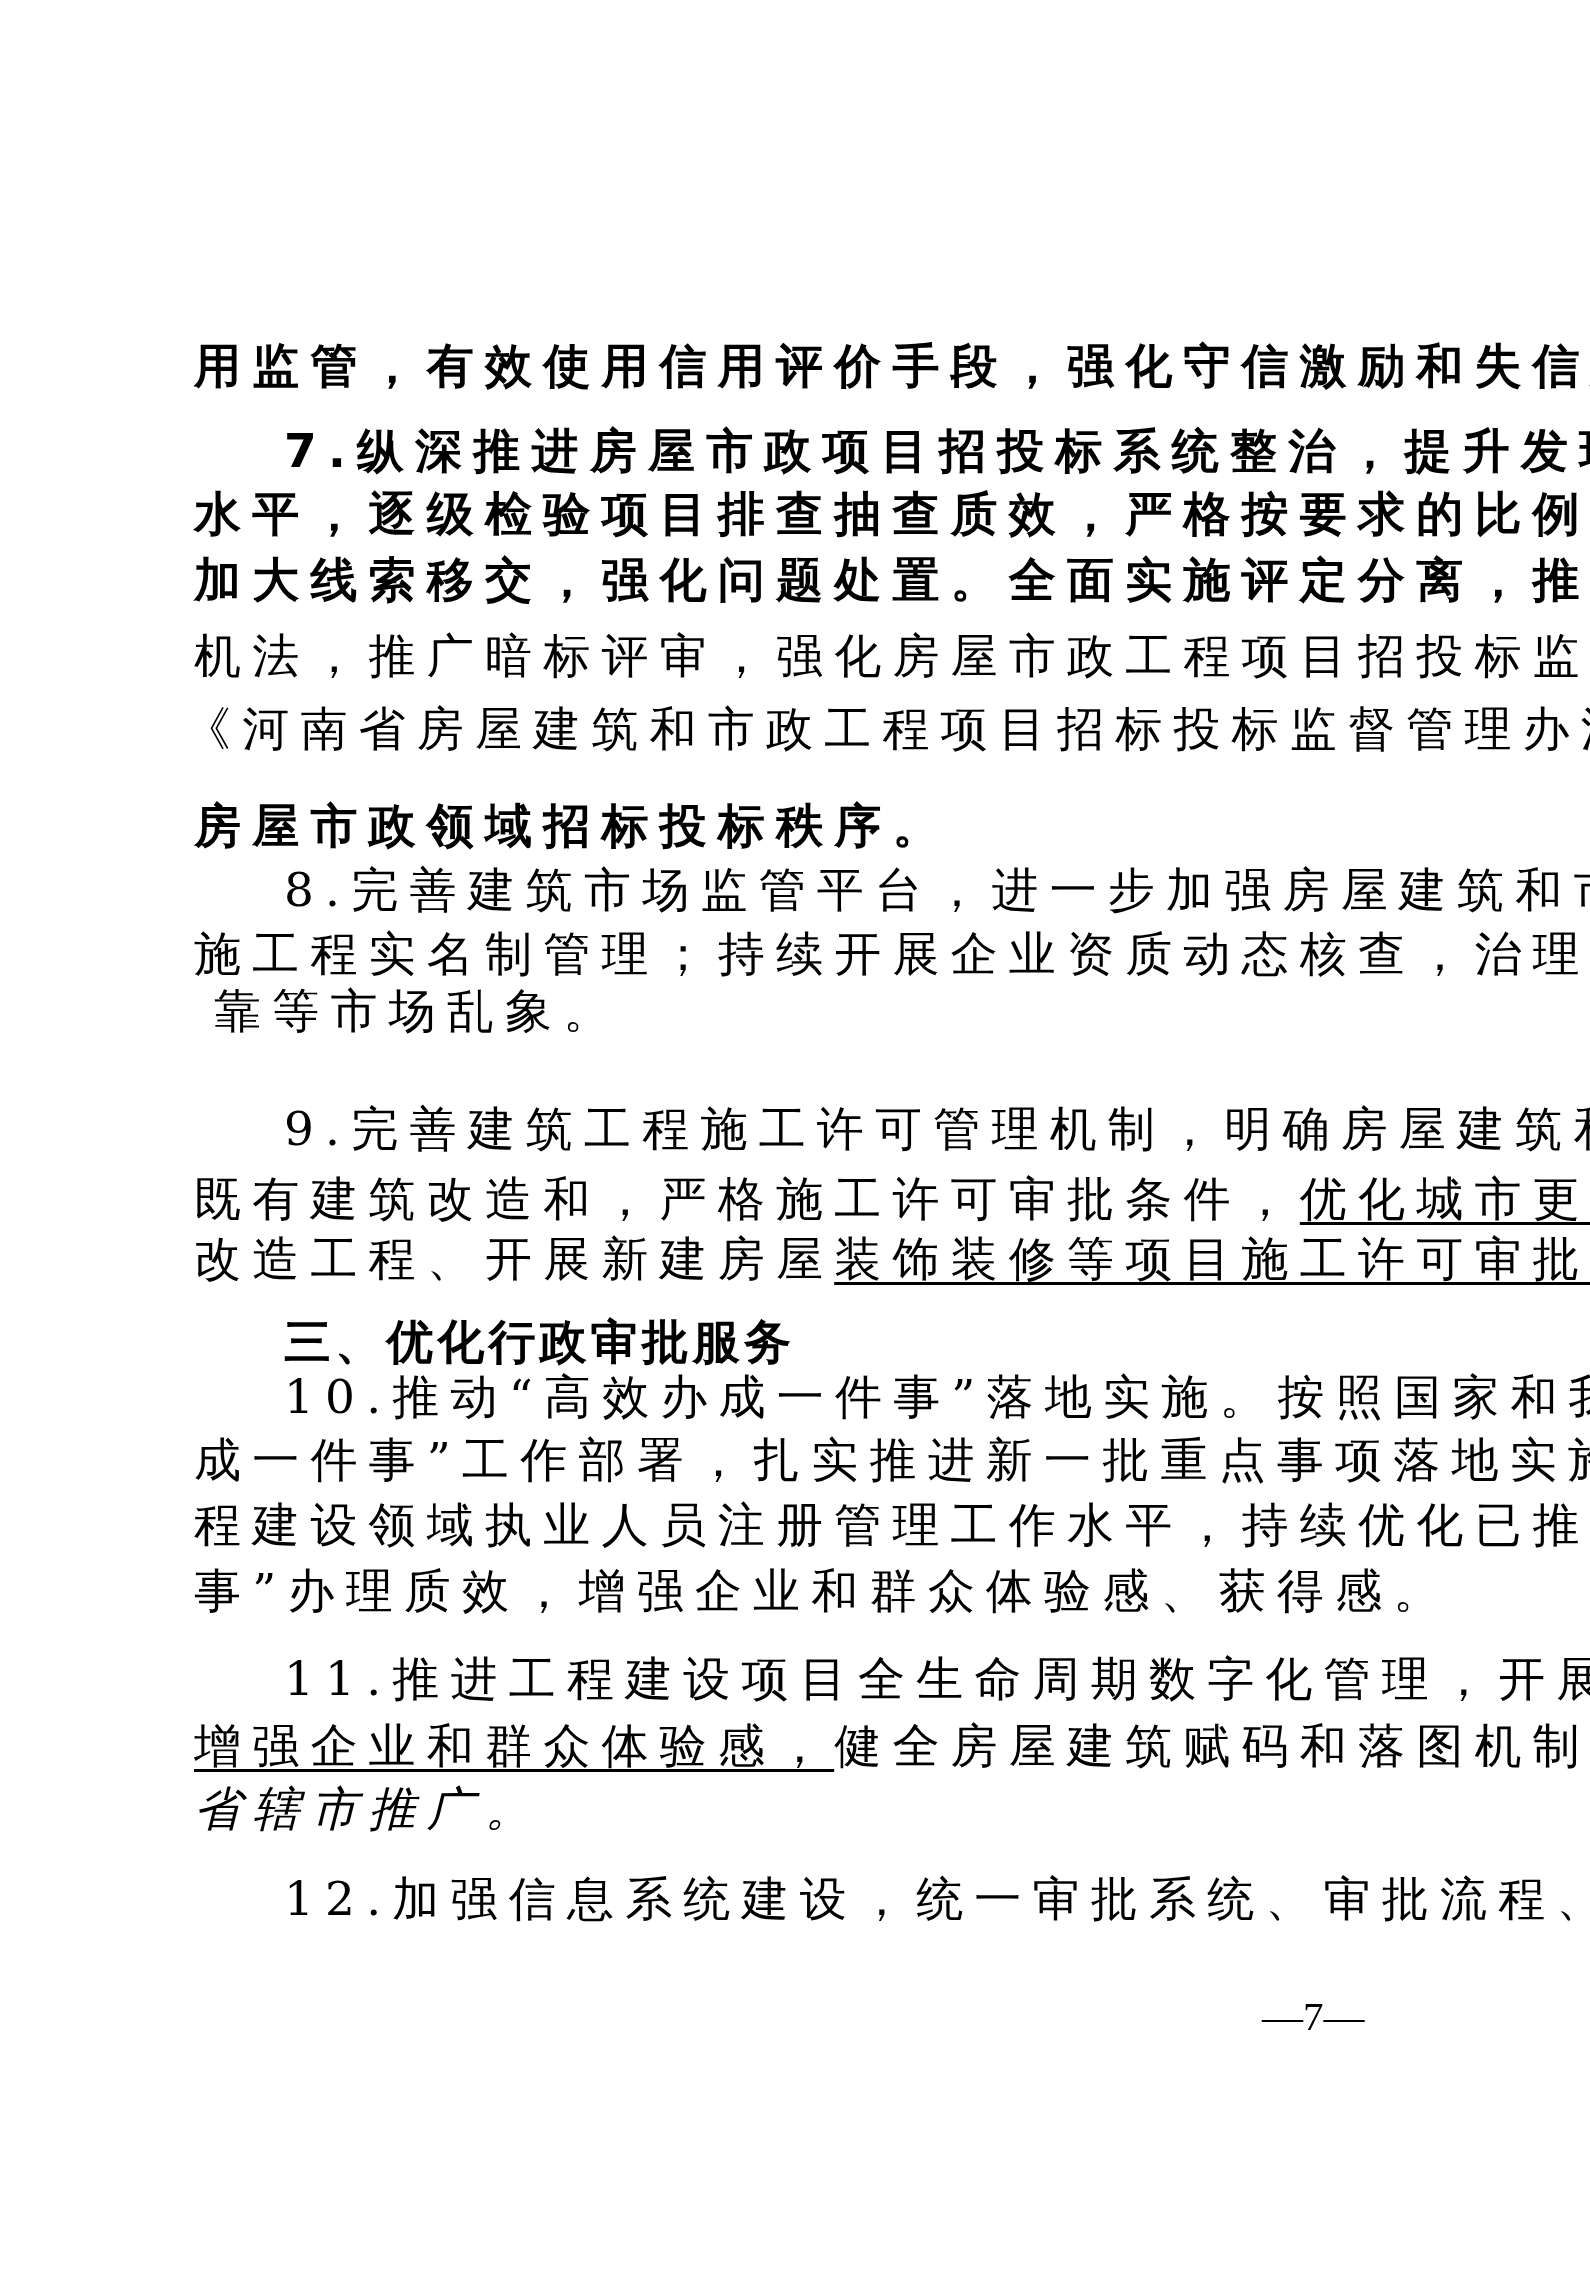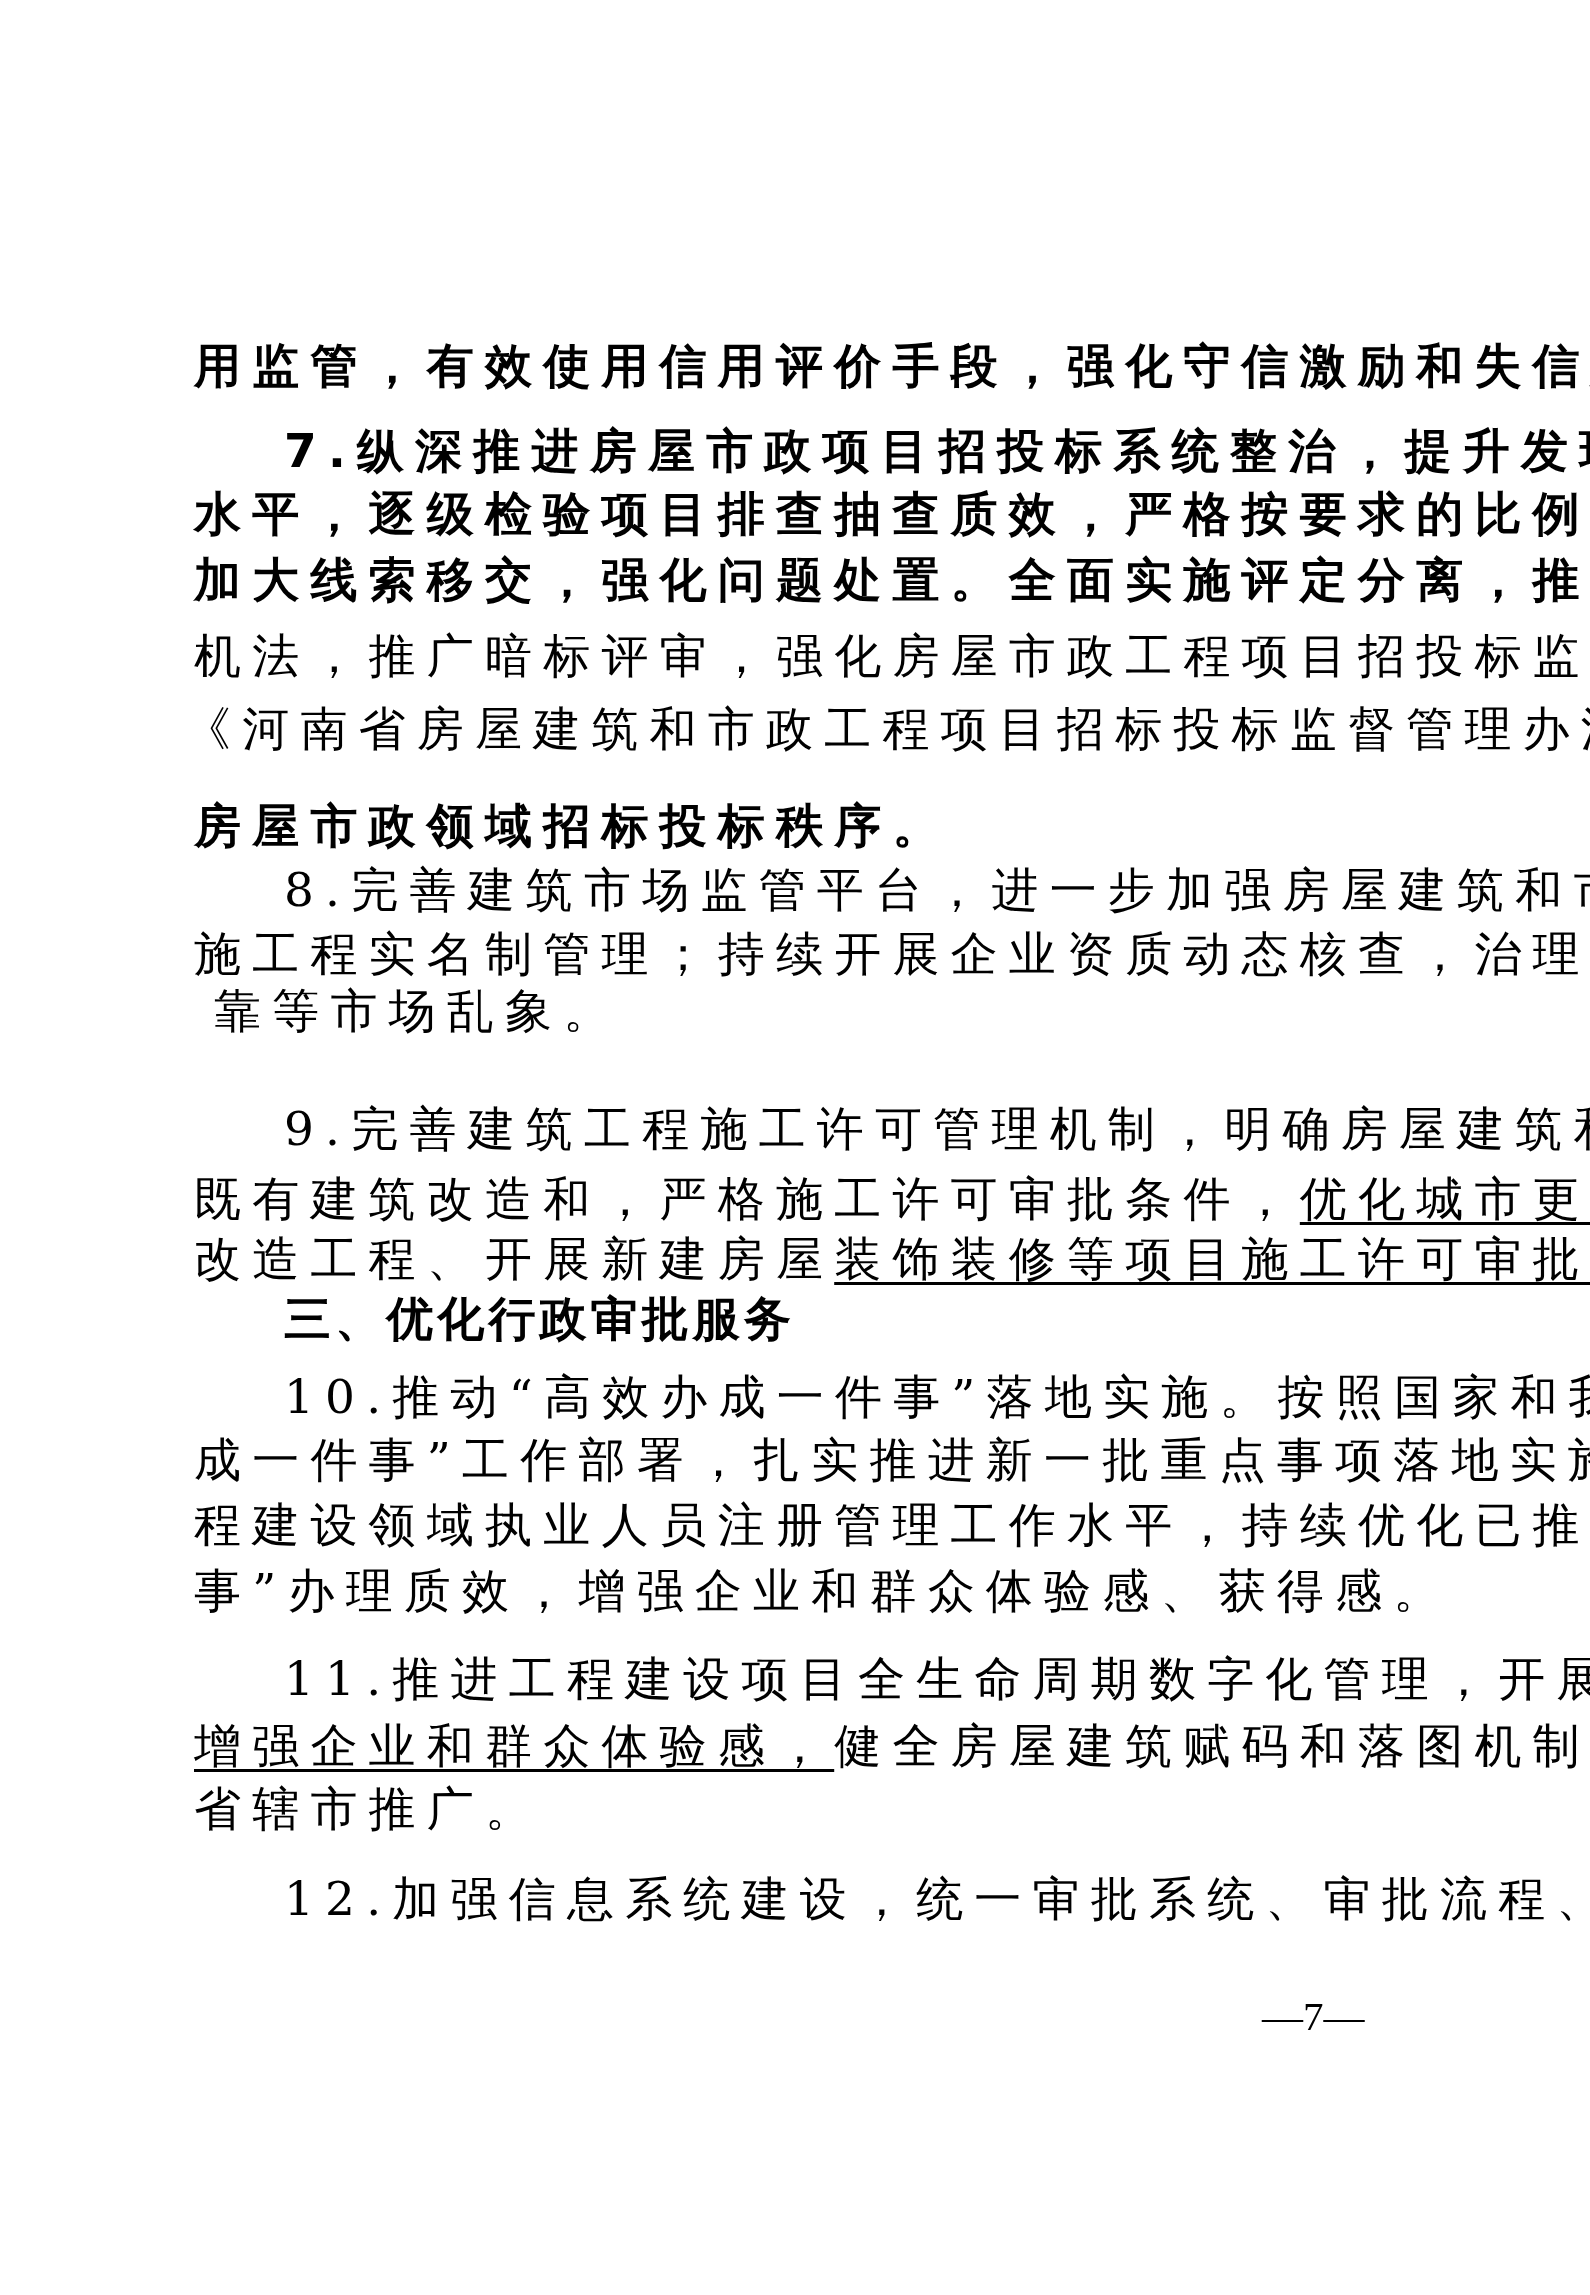--- a/index.html
+++ b/index.html
@@ -5,21 +5,21 @@
   html, body { margin: 0; padding: 0; background: #ffffff; }
   body { width: 1591px; height: 2295px; position: relative; overflow: hidden;
          font-family: "DejaVu Serif", "Liberation Serif", serif; color: #000; }
   .line { position: absolute; left: 194px; width: 1180px; height: 61px;
           font-size: 47px; line-height: 61px; white-space: nowrap;
           letter-spacing: 11.2px; }
   .bold { font-weight: bold; font-family: "DejaVu Sans", "Liberation Sans", sans-serif; }
   .indent { padding-left: 90px; box-sizing: border-box; }
   .ul { text-decoration: underline; text-decoration-thickness: 3.1px; text-underline-offset: 7.2px; }
   .heading { font-weight: bold; font-family: "DejaVu Sans", "Liberation Sans", sans-serif;
-             letter-spacing: 4.1px; }
+             letter-spacing: 4.1px; margin-top: 23px; }
   .pagenum { position: absolute; left: 1262px; top: 1993px; font-size: 41px; line-height: 46px;
              font-family: "Liberation Serif", "DejaVu Serif", serif; white-space: nowrap; }
 </style>
 </head>
 <body>
 
 <div class="line bold" style="top:335px;">用监管，有效使用信用评价手段，强化守信激励和失信惩戒。</div>
 
 <div class="line bold indent" style="top:420px;">7.纵深推进房屋市政项目招投标系统整治，提升发现问题能力</div>
 <div class="line bold" style="top:483px;">水平，逐级检验项目排查抽查质效，严格按要求的比例开展复查，</div>
@@ -44,18 +44,18 @@
 
 <div class="line indent" style="top:1366px;">10.推动“高效办成一件事”落地实施。按照国家和我省“高效办</div>
 <div class="line" style="top:1429px;">成一件事”工作部署，扎实推进新一批重点事项落地实施，提升工</div>
 <div class="line" style="top:1494px;">程建设领域执业人员注册管理工作水平，持续优化已推出“一件</div>
 <div class="line" style="top:1560px;text-align:center;">事”办理质效，增强企业和群众体验感、获得感。</div>
 
 <div class="line indent" style="top:1648px;">11.推进工程建设项目全生命周期数字化管理，开展新建房屋</div>
 <div class="line" style="top:1715px;">
   <span class="ul">增强企业和群众体验感，</span><span>健全房屋建筑赋码和落图机制，逐步在</span>
 </div>
-<div class="line" style="top:1778px;">省辖市推广。</div>
+<div class="line" style="top:1778px;font-style:italic;">省辖市推广。</div>
 
 <div class="line indent" style="top:1868px;">12.加强信息系统建设，统一审批系统、审批流程、专家库，</div>
 
 <div class="pagenum">—7—</div>
 
 
 </body></html>

